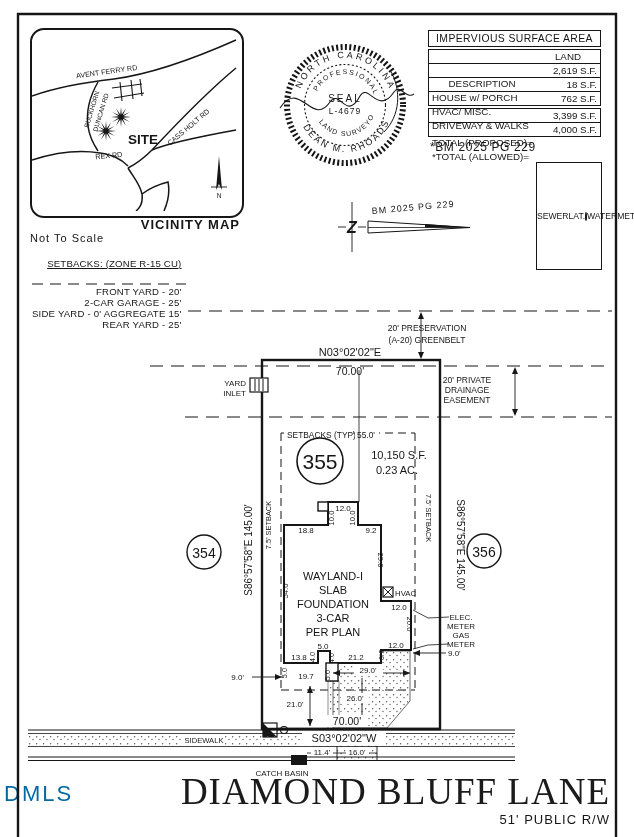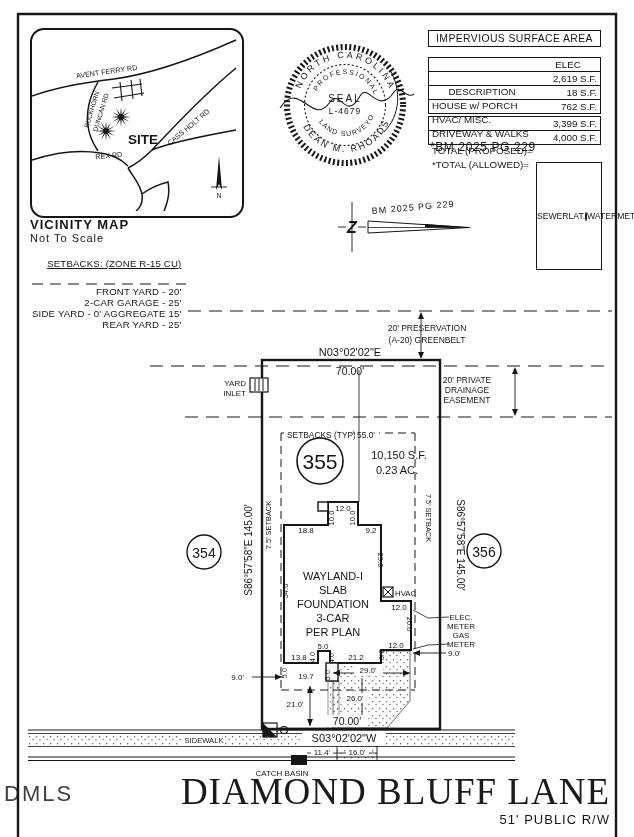--- a/index.html
+++ b/index.html
@@ -2,44 +2,44 @@
 <html><head>
 <meta charset="utf-8">
 <style>
   html,body{margin:0;padding:0;background:#e8e8e8;}
   #sheet{position:relative;width:634px;height:837px;background:#ffffff;overflow:hidden;
          font-family:"Liberation Sans",sans-serif;color:#161616;}
   .abs{position:absolute;}
   svg text{fill:#161616;}
   
   #vicinity-box{left:30px;top:28px;width:210px;height:186px;border:2.5px solid #161616;border-radius:14px;}
-  #vicinity-caption{left:30px;top:217px;width:210px;text-align:left;font-size:13px;font-weight:bold;letter-spacing:1px;}
+  #vicinity-caption{left:30px;top:217px;width:210px;text-align:right;font-size:13px;font-weight:bold;letter-spacing:1px;}
   #vicinity-sub{left:30px;top:232px;width:210px;text-align:left;font-size:11px;letter-spacing:1px;}
   
   #imp-table{left:428px;top:30px;width:173px;font-size:9.8px;}
   .tbox{border:1.6px solid #161616;background:#fff;}
   .trow{display:flex;border-top:1.1px solid #161616;height:13px;line-height:13px;}
   .trow:first-child{border-top:none;}
   .tc1{width:106px;border-right:1.1px solid #161616;padding-left:3px;white-space:nowrap;margin-top:27px;}
   .tc2{flex:1;text-align:right;padding-right:3px;white-space:nowrap;}
   .thead .tc1{text-align:center;padding-left:0;}
   .thead .tc2{text-align:center;padding-right:0;}
-  #imp-title{text-align:center;font-size:10.4px;letter-spacing:.4px;height:15px;line-height:15px;margin-bottom:10px;}
+  #imp-title{text-align:center;font-size:10.4px;letter-spacing:.4px;height:15px;line-height:15px;margin-bottom:2px;}
   #imp-foot{left:430px;top:140px;font-size:12px;letter-spacing:.6px;}
   
   #legend-box{left:536px;top:162px;width:66px;height:108px;border:1.5px solid #161616;
               display:flex;flex-direction:row;align-items:center;font-size:8.6px;line-height:10px;box-sizing:border-box;}
   #legend-circle{width:7px;height:7px;border:1.2px solid #161616;border-radius:50%;margin:4px 0 3px 0;}
   
   #setbacks-note{left:32px;top:258px;font-size:9.6px;line-height:11px;letter-spacing:.2px;text-align:right;}
   #setbacks-heading{text-decoration:underline;margin-bottom:17px;}
   
   #street-name{left:90px;top:770px;width:520px;text-align:right;font-size:37px;letter-spacing:1px;color:#1b1b1b;font-family:Liberation Serif, serif;}
   #street-rw{left:90px;top:812px;width:520px;text-align:right;font-size:13px;letter-spacing:1px;}
-  #dmls{left:4px;top:781px;font-size:22px;letter-spacing:2px;color:#404040;z-index:0;}
+  #dmls{left:4px;top:781px;font-size:22px;letter-spacing:2px;color:#0369a1;z-index:0;}
   .z2{z-index:2;}
   #plan-svg{left:0;top:0;z-index:1;}
 </style>
 </head>
 <body>
 
 <div id="sheet">
 
   <div id="dmls" class="abs">DMLS</div>
 
@@ -293,21 +293,21 @@
     <text x="73" y="84" font-size="8.5" letter-spacing="1" text-anchor="middle">L-4679</text>
     <path d="M8,78 C28,48 40,98 58,72 C68,58 74,92 88,66 C96,52 106,86 122,62 C128,53 134,70 142,64" fill="none" stroke="#161616" stroke-width="1.1"></path>
     <path d="M118,40 C130,60 128,86 112,102" fill="none" stroke="#161616" stroke-width="1"></path>
   </svg>
 
   <div id="imp-table" class="abs z2">
     <div id="imp-title" class="tbox">IMPERVIOUS SURFACE AREA</div>
     <div class="tbox">
       <div class="trow thead">
         <div class="tc1">DESCRIPTION</div>
-        <div class="tc2">ELEC</div>
+        <div class="tc2">LAND</div>
       </div>
       <div class="trow">
         <div class="tc1">HOUSE w/ PORCH</div>
         <div class="tc2">2,619 S.F.</div>
       </div>
       <div class="trow">
         <div class="tc1">HVAC/ MISC.</div>
         <div class="tc2">18 S.F.</div>
       </div>
       <div class="trow">

